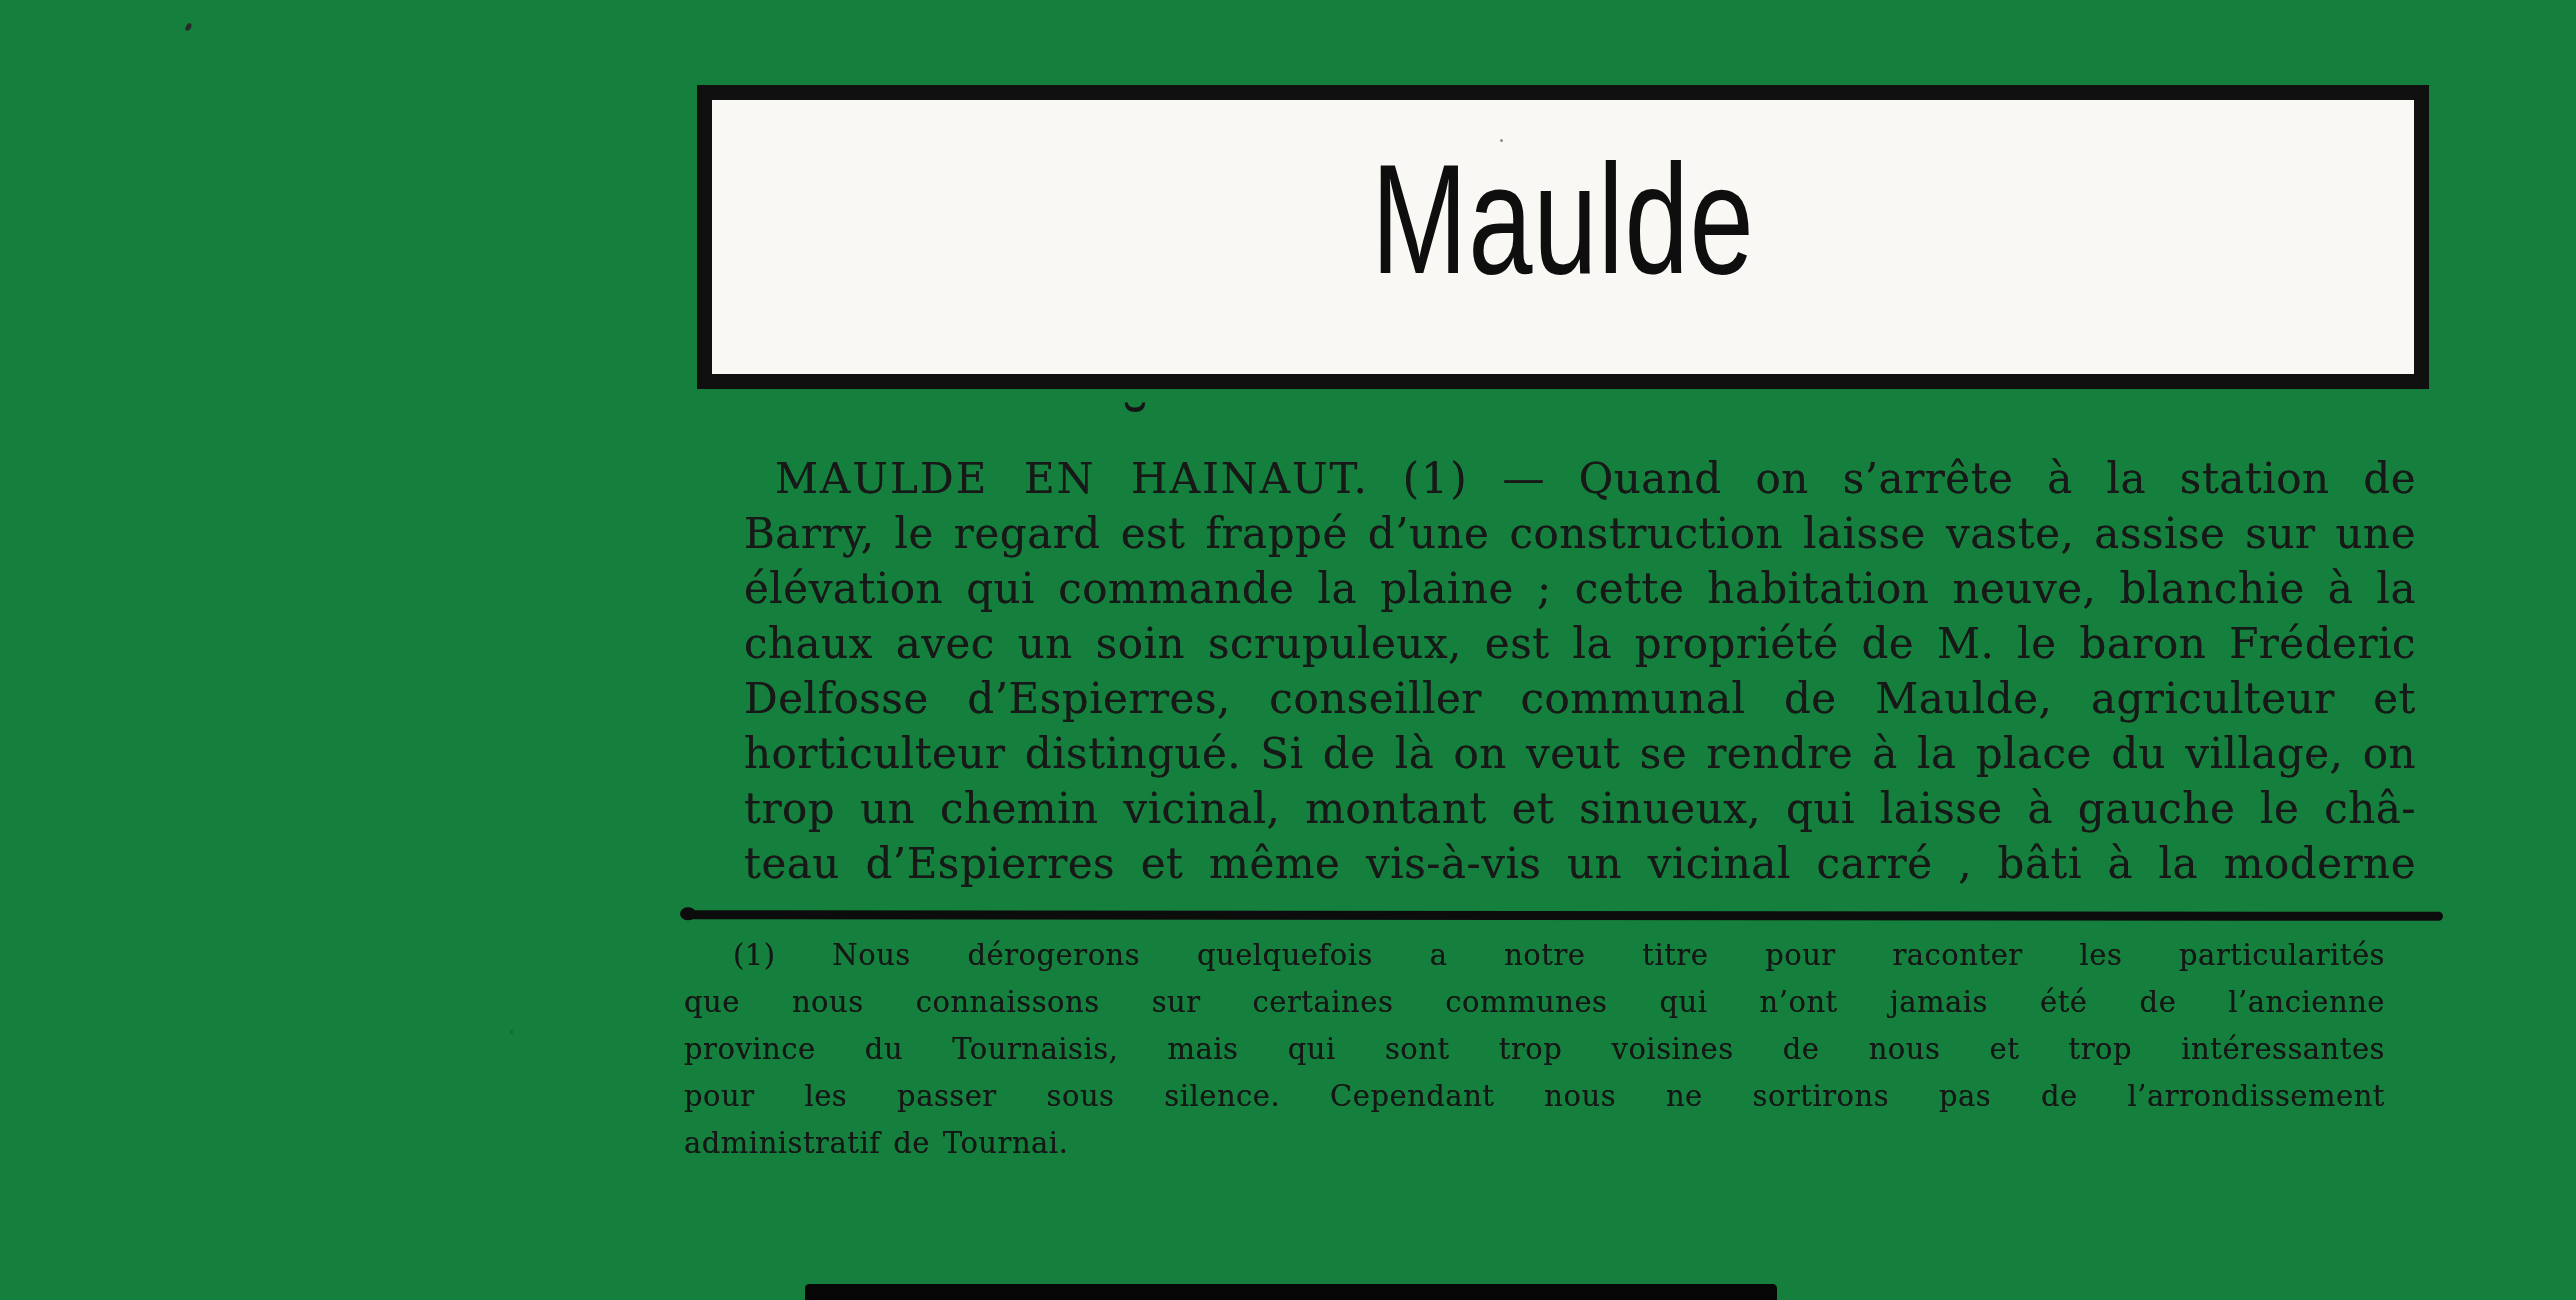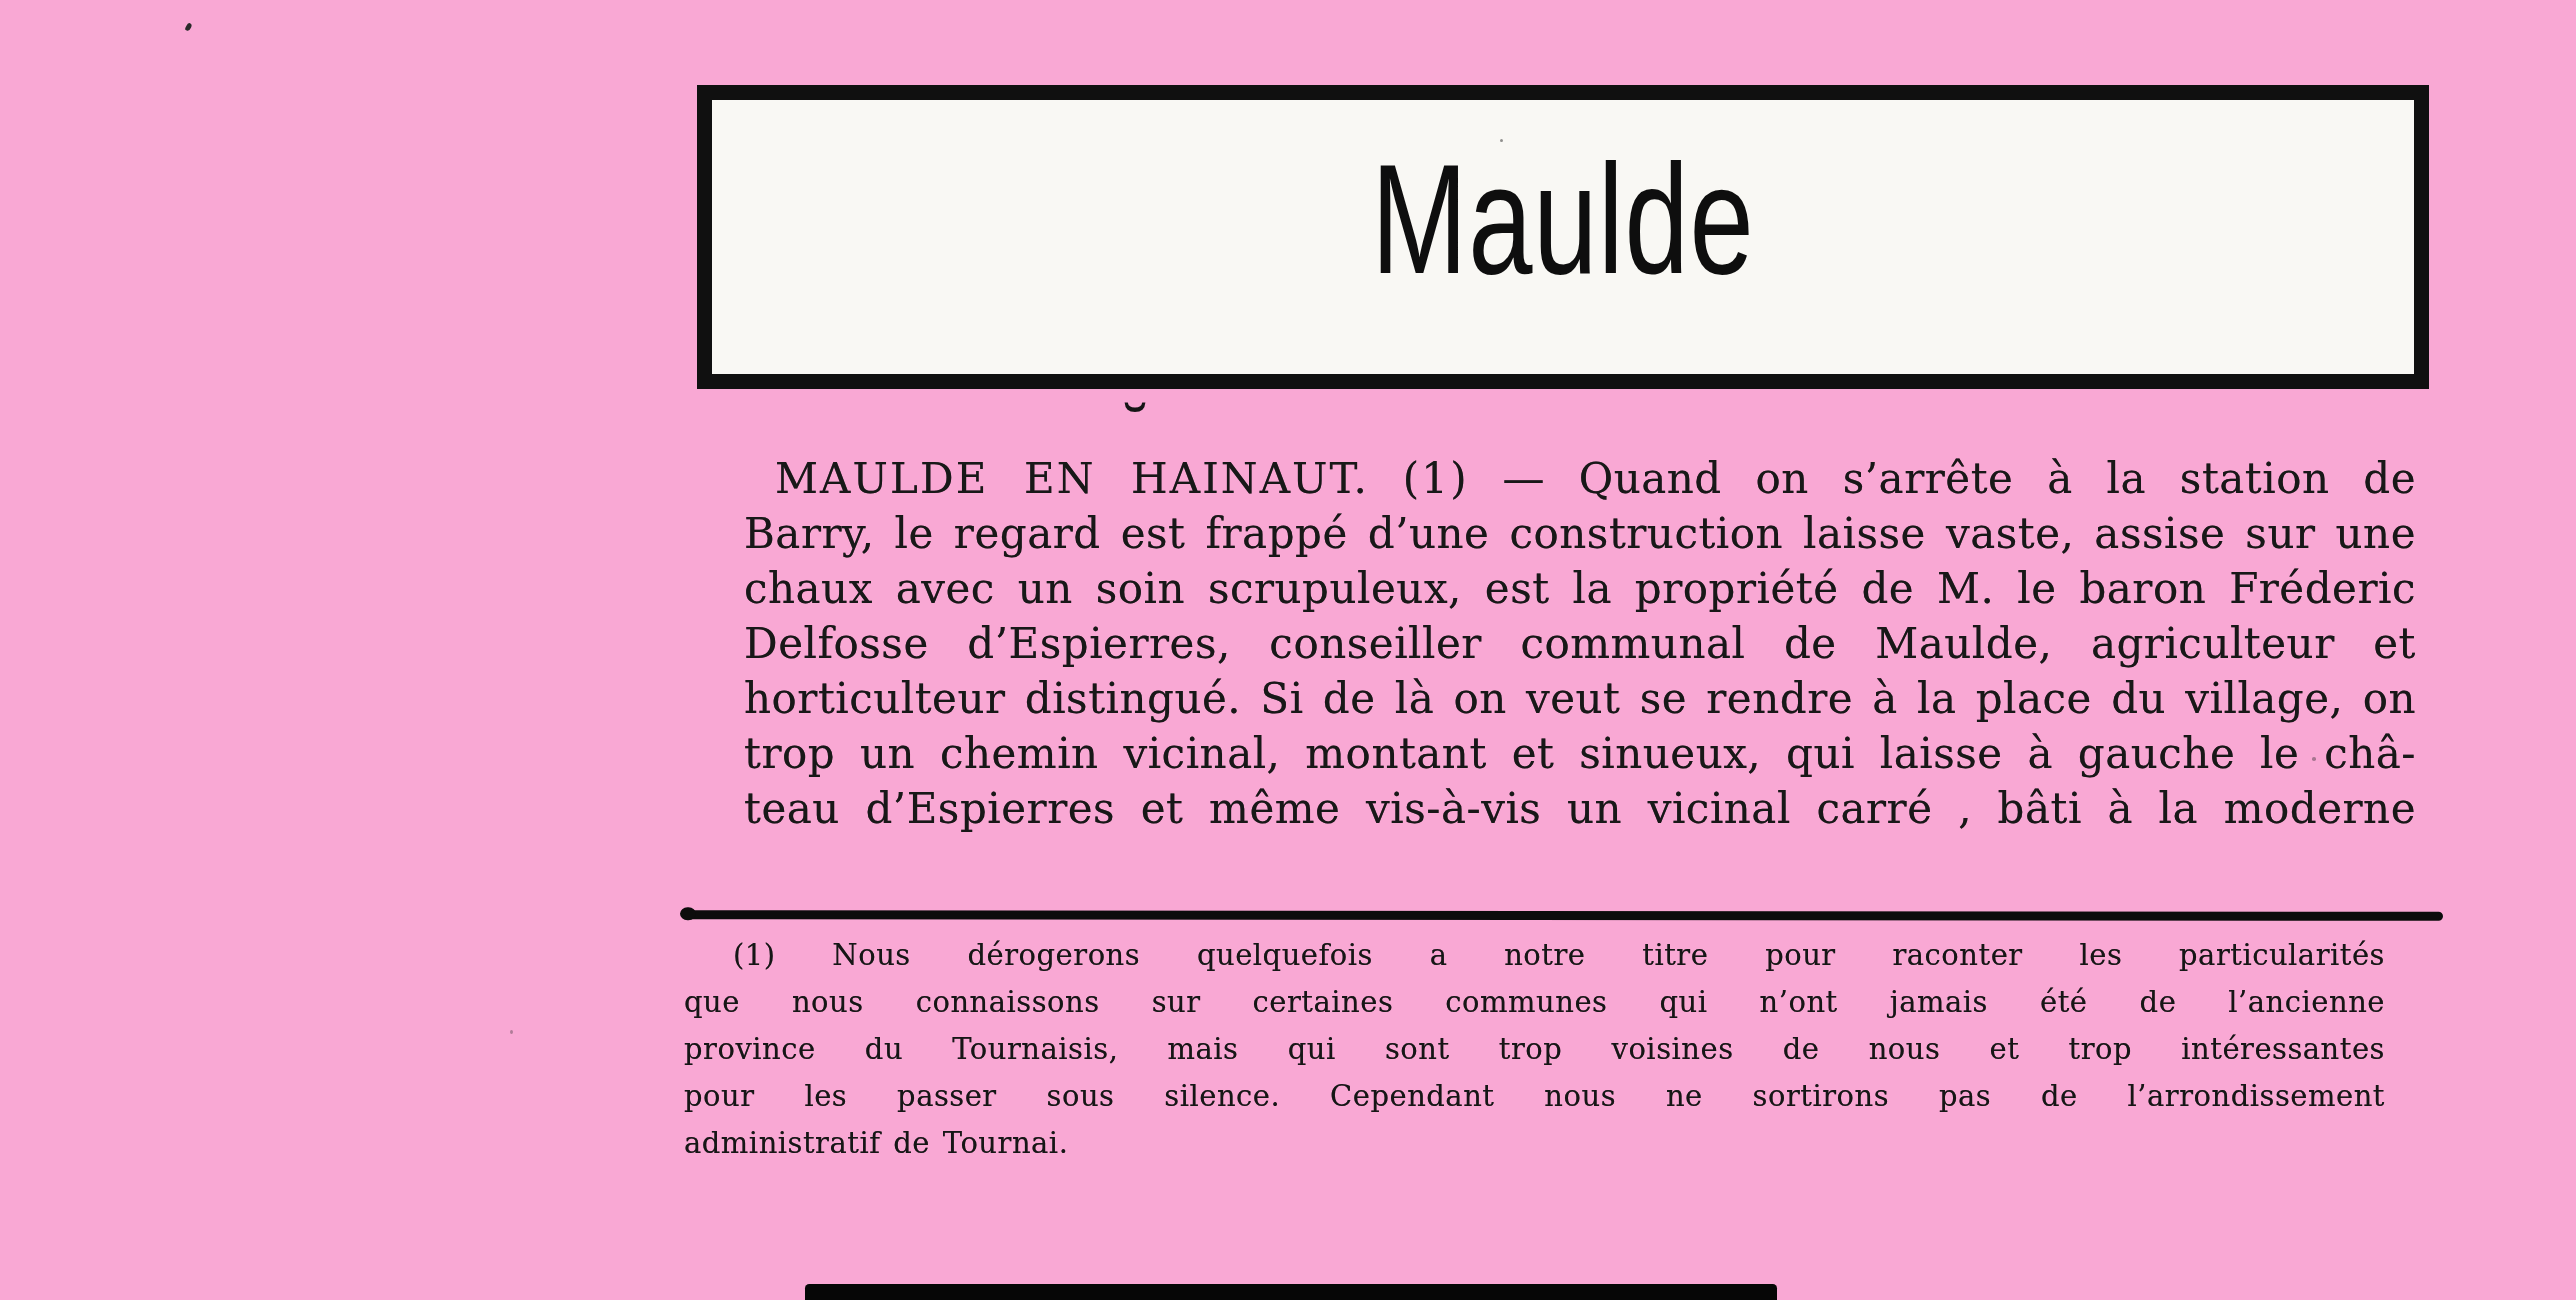--- a/index.html
+++ b/index.html
@@ -2,21 +2,21 @@
 <html style="font-size:8.3px"><head>
 <meta charset="utf-8">
 <style>
   html, body { margin: 0; padding: 0; }
   body { background: #e9e8e4; }
 
   .page {
     position: relative;
     width: 2576px;
     height: 1300px;
-    background: #f9a8d4;
+    background: #15803d;
     overflow: hidden;
     font-family: "DejaVu Serif", serif;
     color: #1b1b1b;
   }
 
   
   .title-box {
     position: absolute;
     left: 697px;
     top: 85px;
@@ -146,20 +146,21 @@
   <div class="breve-mark">˘</div>
 
   <div class="article">
     <div class="line first">
       <span class="head">MAULDE EN HAINAUT.</span>
       <span class="head">(1)</span>
       <span class="dash">—</span>
       <span>Quand on s’arrête à la station de</span>
     </div>
     <div class="line">Barry, le regard est frappé d’une construction laisse vaste, assise sur une</div>
+    <div class="line">élévation qui commande la plaine ; cette habitation neuve, blanchie à la</div>
     <div class="line">chaux avec un soin scrupuleux, est la propriété de M. le baron Fréderic</div>
     <div class="line">Delfosse d’Espierres, conseiller communal de Maulde, agriculteur et</div>
     <div class="line">horticulteur distingué. Si de là on veut se rendre à la place du village, on</div>
     <div class="line">trop un chemin vicinal, montant et sinueux, qui laisse à gauche le châ-</div>
     <div class="line">teau d’Espierres et même vis-à-vis un vicinal carré , bâti à la moderne</div>
   </div>
 
   <div class="footnote-rule"></div>
 
   <div class="footnote">

